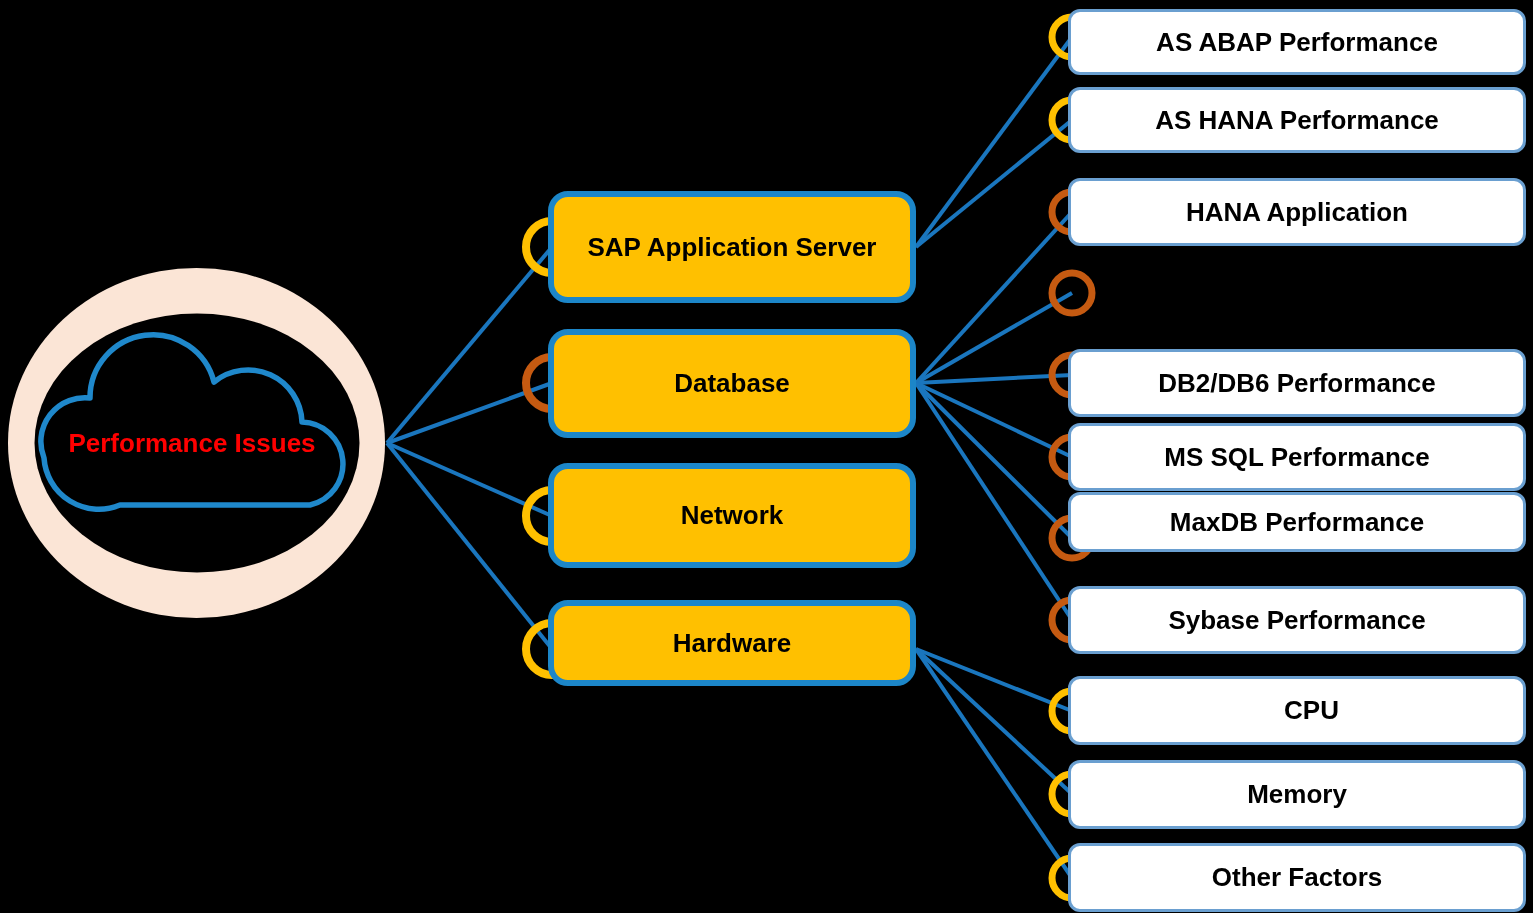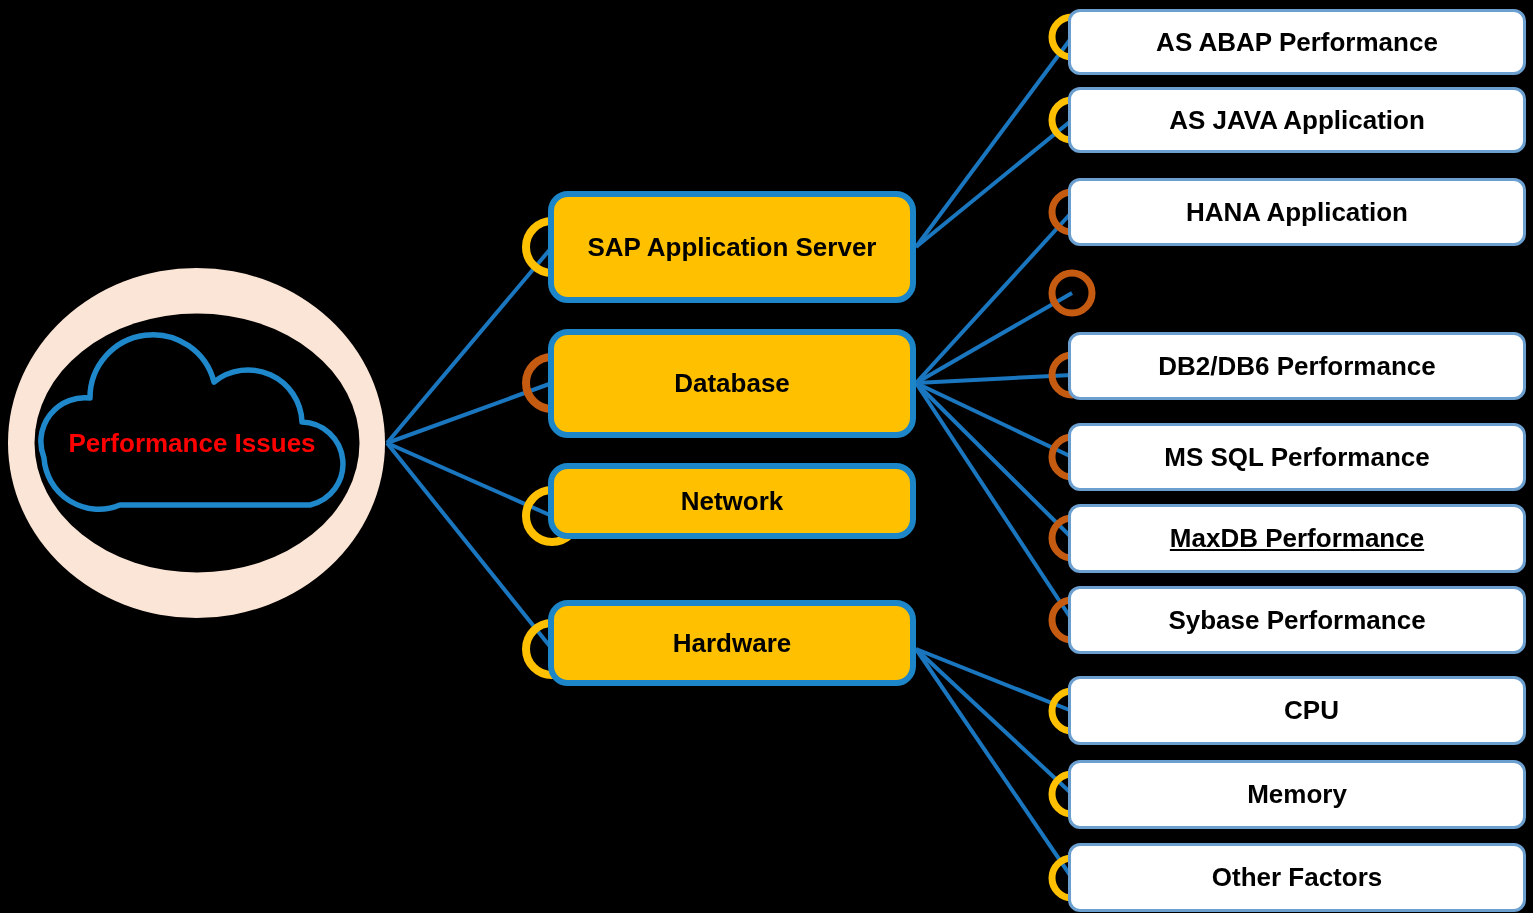--- a/index.html
+++ b/index.html
@@ -106,43 +106,43 @@
   </svg>
 
   <div class="root-label">Performance Issues</div>
 
   <div class="cat" style="top:191px;height:112px;">
     <span>SAP Application Server</span>
   </div>
   <div class="cat" style="top:329px;height:109px;">
     <span>Database</span>
   </div>
-  <div class="cat" style="top:463px;height:76px;">
+  <div class="cat" style="top:463px;height:105px;">
     <span>Network</span>
   </div>
   <div class="cat" style="top:600px;height:86px;">
     <span>Hardware</span>
   </div>
 
   <div class="leaf" style="top:9px;height:66px;">
     <span>AS ABAP Performance</span>
   </div>
   <div class="leaf" style="top:87px;height:66px;">
-    <span>AS JAVA Application</span>
+    <span>AS HANA Performance</span>
   </div>
   <div class="leaf" style="top:178px;height:68px;">
     <span>HANA Application</span>
   </div>
-  <div class="leaf" style="top:332px;height:68px;">
+  <div class="leaf" style="top:349px;height:68px;">
     <span>DB2/DB6 Performance</span>
   </div>
   <div class="leaf" style="top:423px;height:68px;">
     <span>MS SQL Performance</span>
   </div>
-  <div class="leaf" style="top:504px;height:69px;text-decoration:underline;">
+  <div class="leaf" style="top:492px;height:60px;">
     <span>MaxDB Performance</span>
   </div>
   <div class="leaf" style="top:586px;height:68px;">
     <span>Sybase Performance</span>
   </div>
   <div class="leaf" style="top:676px;height:69px;padding-left:29px;">
     <span>CPU</span>
   </div>
   <div class="leaf" style="top:760px;height:69px;">
     <span>Memory</span>

